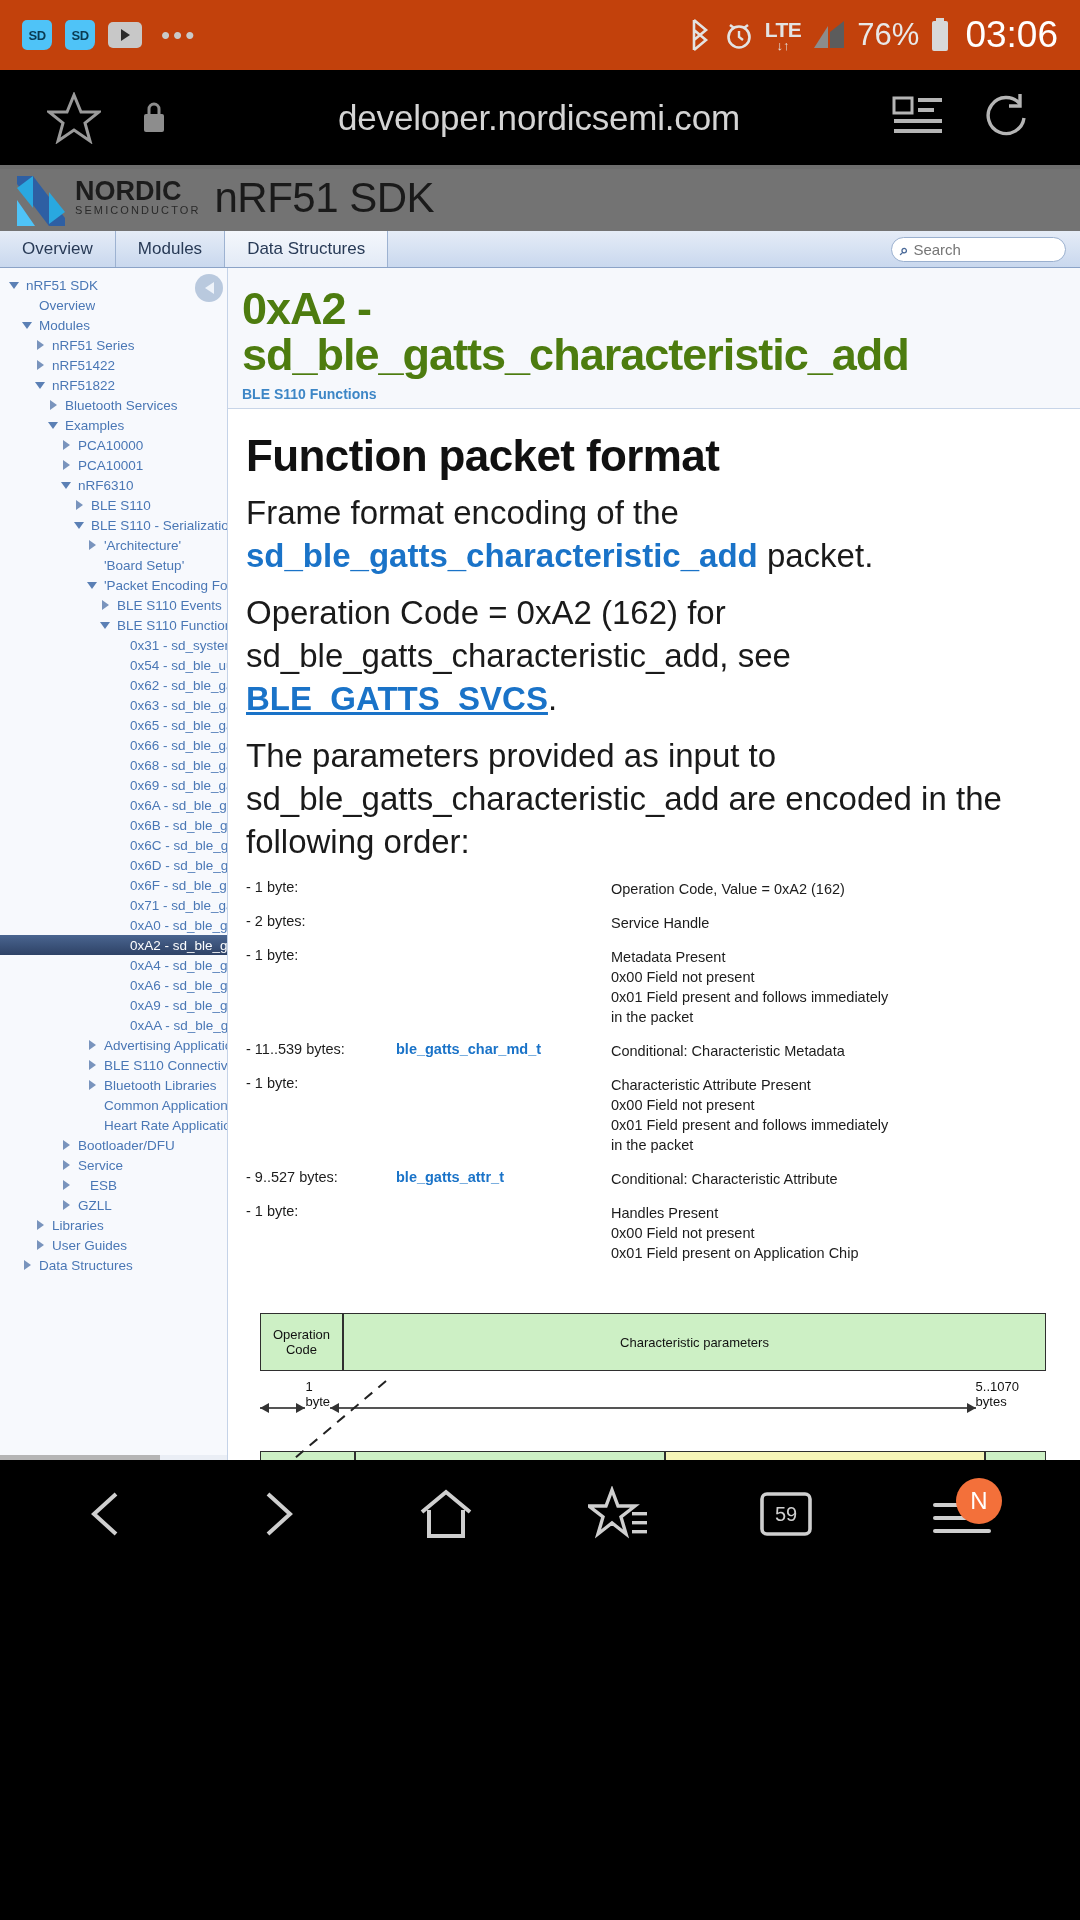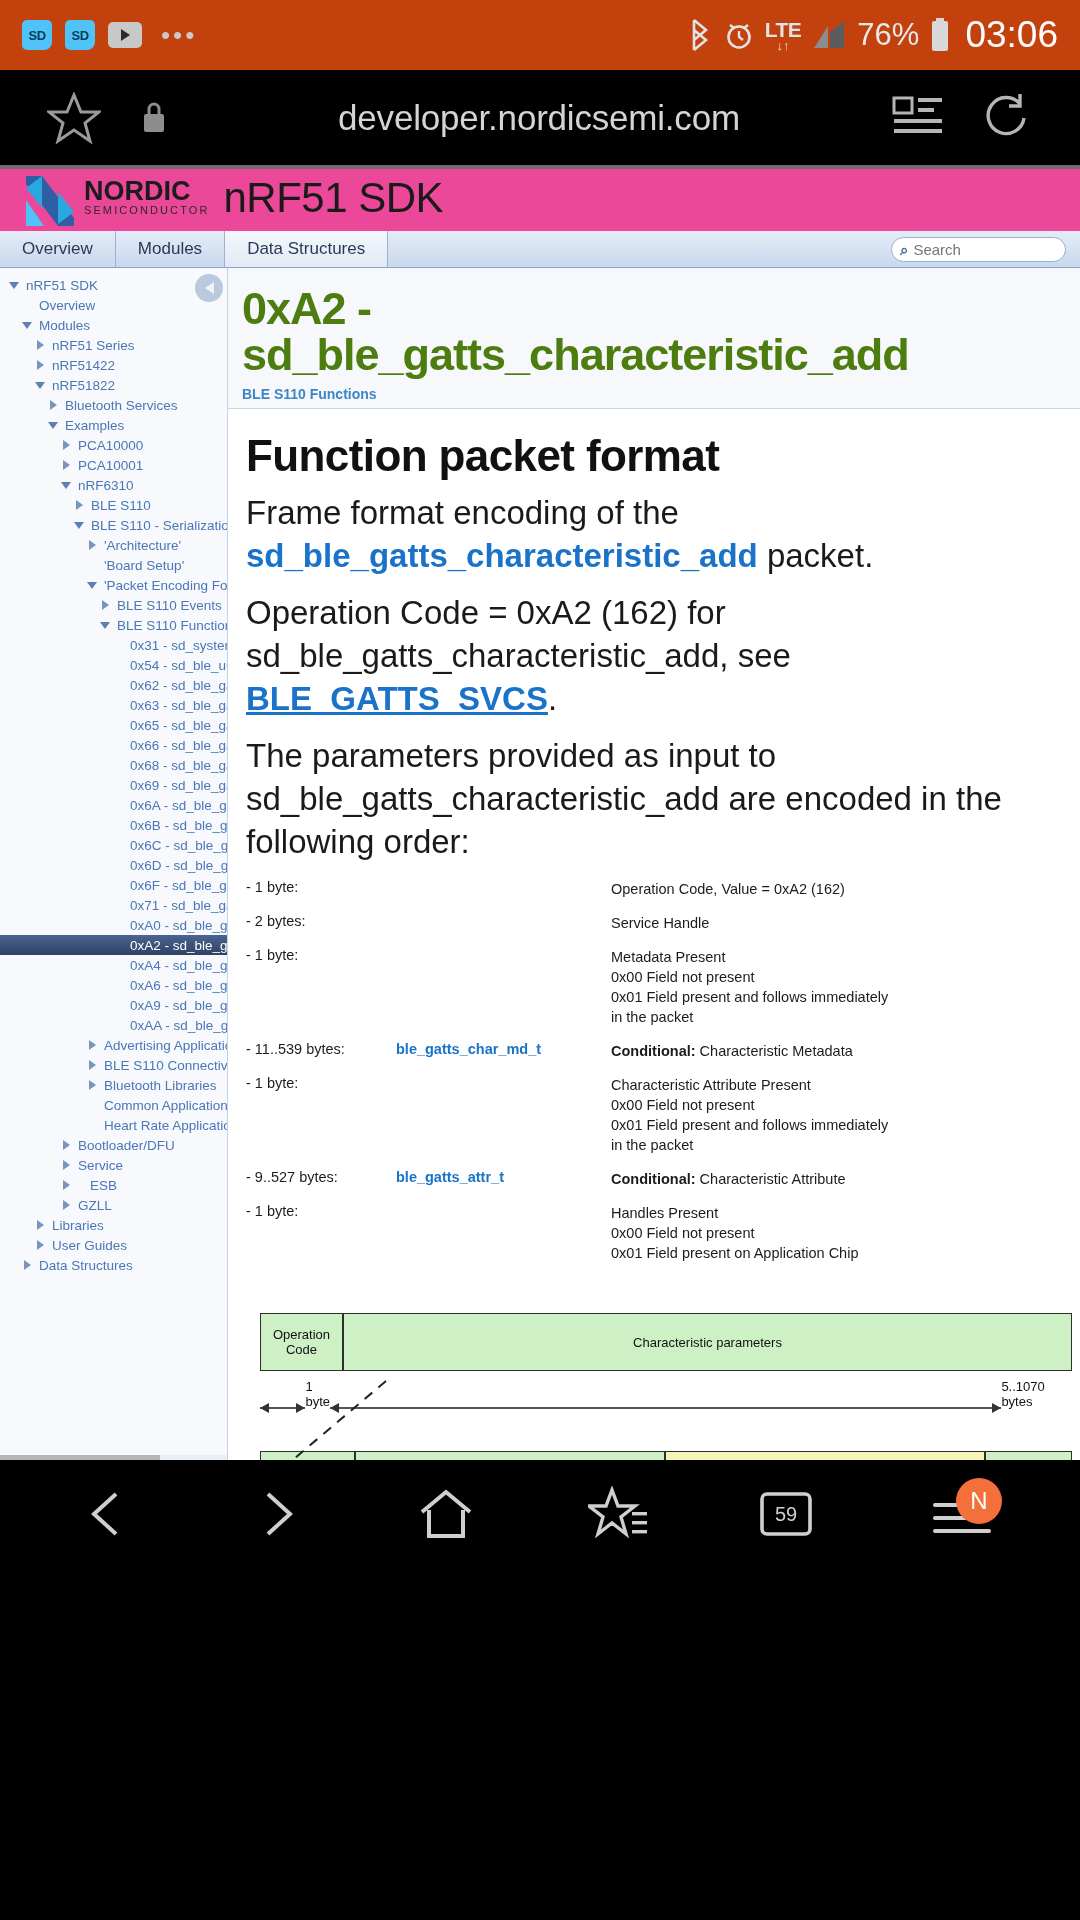--- a/index.html
+++ b/index.html
@@ -33,22 +33,22 @@
   .urlbar .icn { width:64px; display:flex; align-items:center; justify-content:center; }
   .url-text { flex:1; text-align:center; color:#d4d4d4; font-size:35px;
     letter-spacing:-.2px; }
   .urlbar .right-icons { display:flex; align-items:center; gap:36px; margin-right:6px;}
 
   
   .page { position:relative; width:1080px; height:1295px; background:#fff;
     border-top:4px solid #6e6e6e; overflow:hidden; }
 
   
-  .nrf-header { height:62px; display:flex; align-items:center; padding-left:24px;
-    background:#ec4899; }
+  .nrf-header { height:62px; display:flex; align-items:center; padding-left:15px;
+    background:#737373; }
   .logo { display:flex; align-items:flex-start; }
   .logo-mark { width:52px; height:52px; position:relative; margin-right:8px; }
   .logo-words { padding-top:4px; }
   .logo-words .w1 { font-family:"Liberation Sans", sans-serif; font-weight:bold;
     font-size:27px; letter-spacing:0px; color:#1c1c1c; line-height:26px; }
   .logo-words .w2 { font-size:11px; letter-spacing:2.1px; color:#2a2a2a;
     line-height:12px; }
   .proj-title { font-size:42px; color:#1a1a1a; margin-left:14px; margin-top:-4px;
     letter-spacing:-.5px; }
 
@@ -91,35 +91,35 @@
   .side-hscroll { position:absolute; left:0; bottom:0; height:9px; width:100%;
     background:#eaeef5; }
   .side-hscroll i { display:block; height:9px; width:160px; background:#b5b5b5; }
 
   
   .content { flex:1; background:#fff; position:relative; overflow:hidden; }
   .doc-head { background:#f6f8fc; border-bottom:1px solid #c8d5e8; padding:18px 0 6px 14px; }
   .doc-title { font-size:45px; font-weight:bold; color:#4d7c0f; line-height:46px;
     letter-spacing:-1px; white-space:nowrap; }
   .doc-sub { font-size:14px; font-weight:bold; color:#3d86c6; margin-top:8px; }
-  .doc-body { padding:22px 8px 0 18px; }
+  .doc-body { padding:22px 34px 0 18px; }
   .h2 { font-size:44px; font-weight:bold; color:#111; letter-spacing:-.6px;
     margin-bottom:10px; }
   .p { font-size:33px; color:#1a1a1a; line-height:43px; margin-bottom:14px; }
   .p a, .lnk { color:#1a73c8; font-weight:bold; text-decoration:none; }
   .lnk-u { color:#1a73c8; font-weight:bold; text-decoration:underline; }
 
   
   .ptable { margin-top:16px; font-size:14.5px; color:#1c1c1c; }
   .prow { display:flex; align-items:flex-start; margin-bottom:14px; }
   .pc1 { width:150px; flex:none; }
   .pc2 { width:215px; flex:none; color:#1a73c8; font-weight:bold; }
   .pc3 { flex:1; }
   .pc3 div { line-height:20px; }
-  .pc3 .bold { font-weight:bold; }
+  .pc3 .bold { font-weight:normal; }
 
   
   .diagram { margin:50px 0 0 14px; position:relative; }
   .dgrow { display:flex; height:58px; }
   .dcell { background:#cdf0c5; border:1px solid #2f2f2f; display:flex;
     align-items:center; justify-content:center; text-align:center;
     font-size:13px; color:#121212; line-height:15px; }
   .dcell.opcode { width:83px; }
   .dcell.params { flex:1; }
   .dimline { display:flex; align-items:center; margin-top:5px; }

